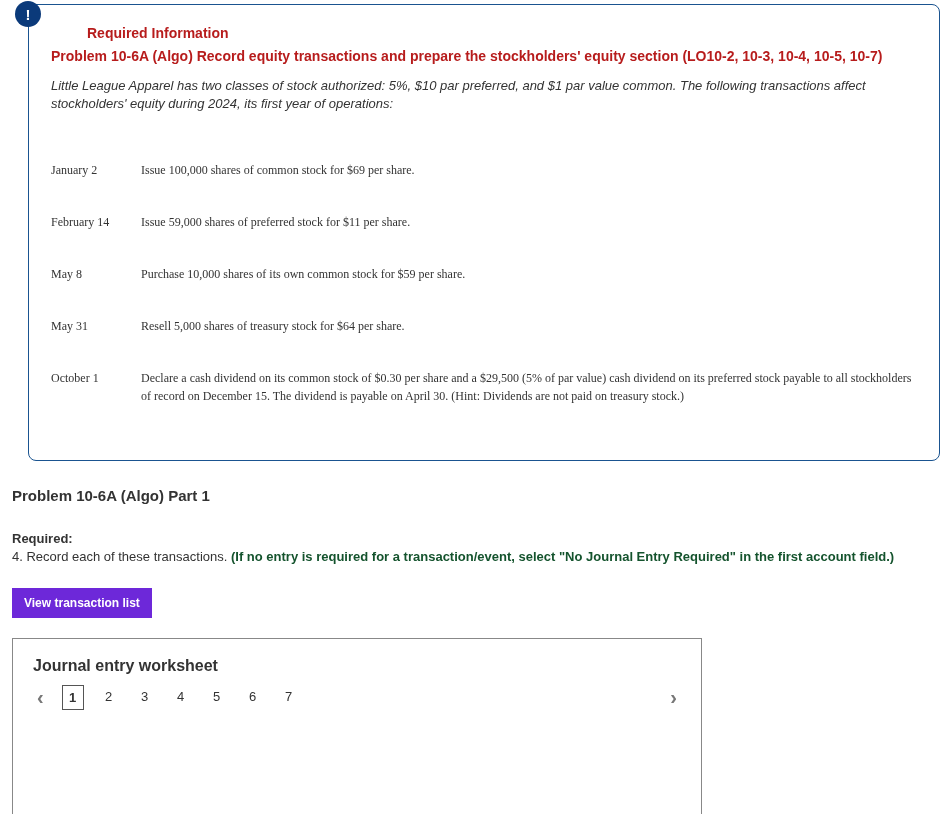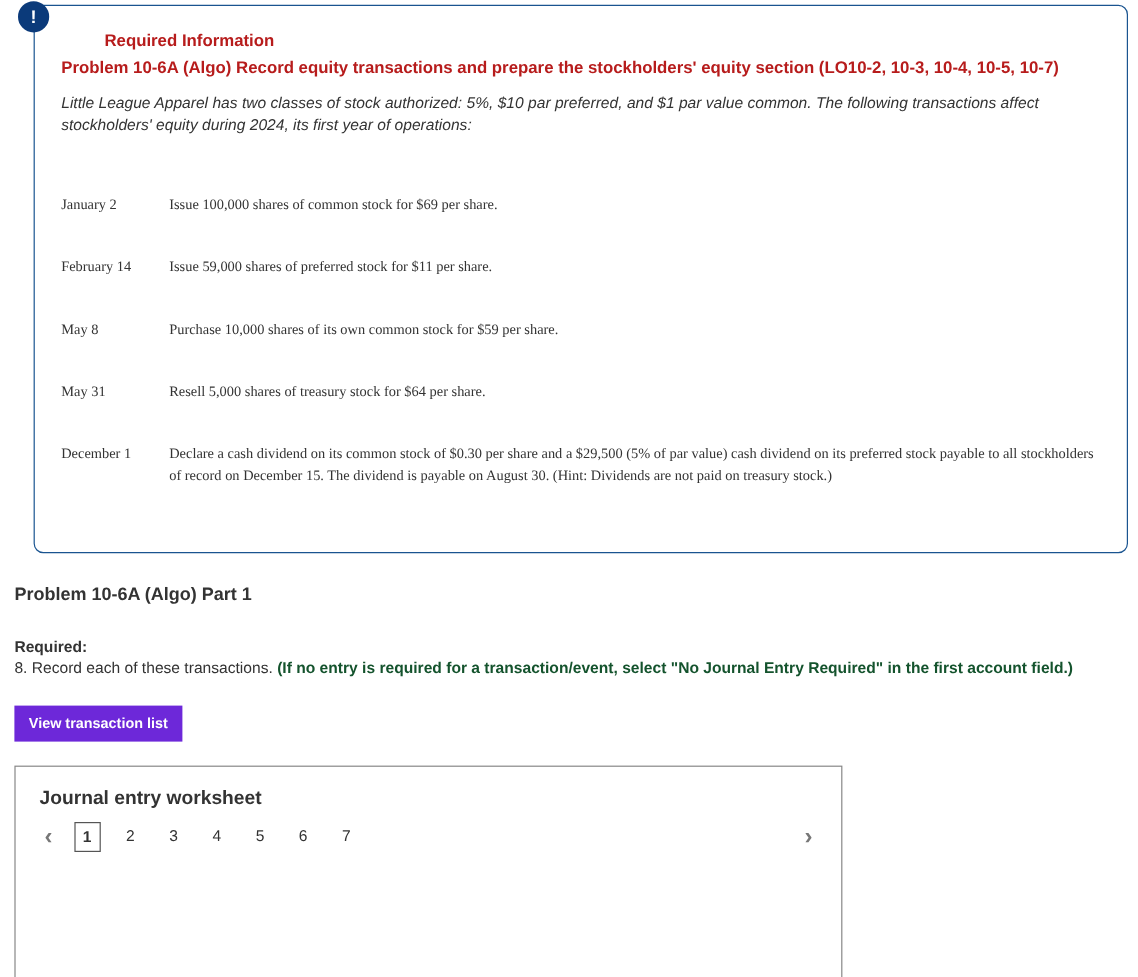--- a/index.html
+++ b/index.html
@@ -35,29 +35,29 @@
   <div class="alert-badge">!</div>
   <div class="req-info">Required Information</div>
   <div class="problem-title">Problem 10-6A (Algo) Record equity transactions and prepare the stockholders' equity section (LO10-2, 10-3, 10-4, 10-5, 10-7)</div>
   <div class="body-text">Little League Apparel has two classes of stock authorized: 5%, $10 par preferred, and $1 par value common. The following transactions affect stockholders' equity during 2024, its first year of operations:</div>
 
   <div class="mono">
     <div class="tx-row"><span class="tx-date">January 2</span><span>Issue 100,000 shares of common stock for $69 per share.</span></div>
     <div class="tx-row"><span class="tx-date">February 14</span><span>Issue 59,000 shares of preferred stock for $11 per share.</span></div>
     <div class="tx-row"><span class="tx-date">May 8</span><span>Purchase 10,000 shares of its own common stock for $59 per share.</span></div>
     <div class="tx-row"><span class="tx-date">May 31</span><span>Resell 5,000 shares of treasury stock for $64 per share.</span></div>
-    <div class="tx-row"><span class="tx-date">December 1</span><span>Declare a cash dividend on its common stock of $0.30 per share and a $29,500 (5% of par value) cash dividend on its preferred stock payable to all stockholders of record on December 15. The dividend is payable on August 30. (Hint: Dividends are not paid on treasury stock.)</span></div>
+    <div class="tx-row"><span class="tx-date">October 1</span><span>Declare a cash dividend on its common stock of $0.30 per share and a $29,500 (5% of par value) cash dividend on its preferred stock payable to all stockholders of record on December 15. The dividend is payable on April 30. (Hint: Dividends are not paid on treasury stock.)</span></div>
   </div>
 </div>
 
 <div class="part-title">Problem 10-6A (Algo) Part 1</div>
 
 <div class="required-block">
   <b>Required:</b><br>
-  <span>8. Record each of these transactions. </span><span class="red-text">(If no entry is required for a transaction/event, select "No Journal Entry Required" in the first account field.)</span>
+  <span>4. Record each of these transactions. </span><span class="red-text">(If no entry is required for a transaction/event, select "No Journal Entry Required" in the first account field.)</span>
 </div>
 
 <button class="view-btn">View transaction list</button>
 
 <div class="worksheet-wrap">
   <div class="ws-title">Journal entry worksheet</div>
 
   <div class="tab-row">
     <span class="chev">‹</span>
     <div class="tabs">

